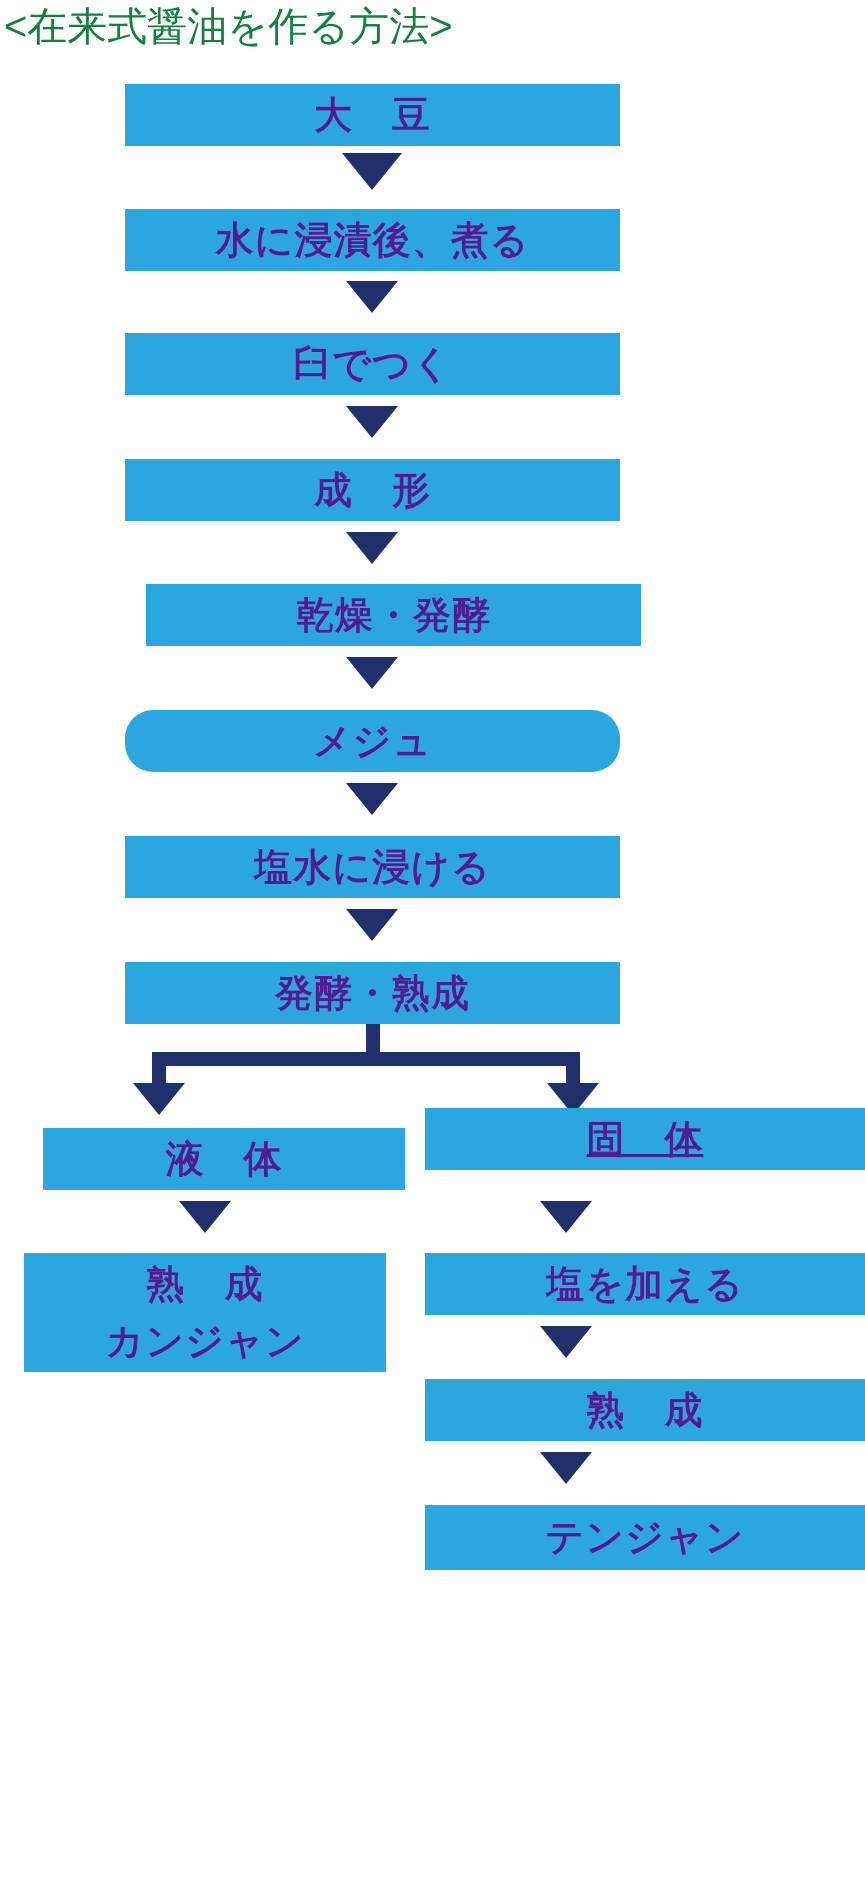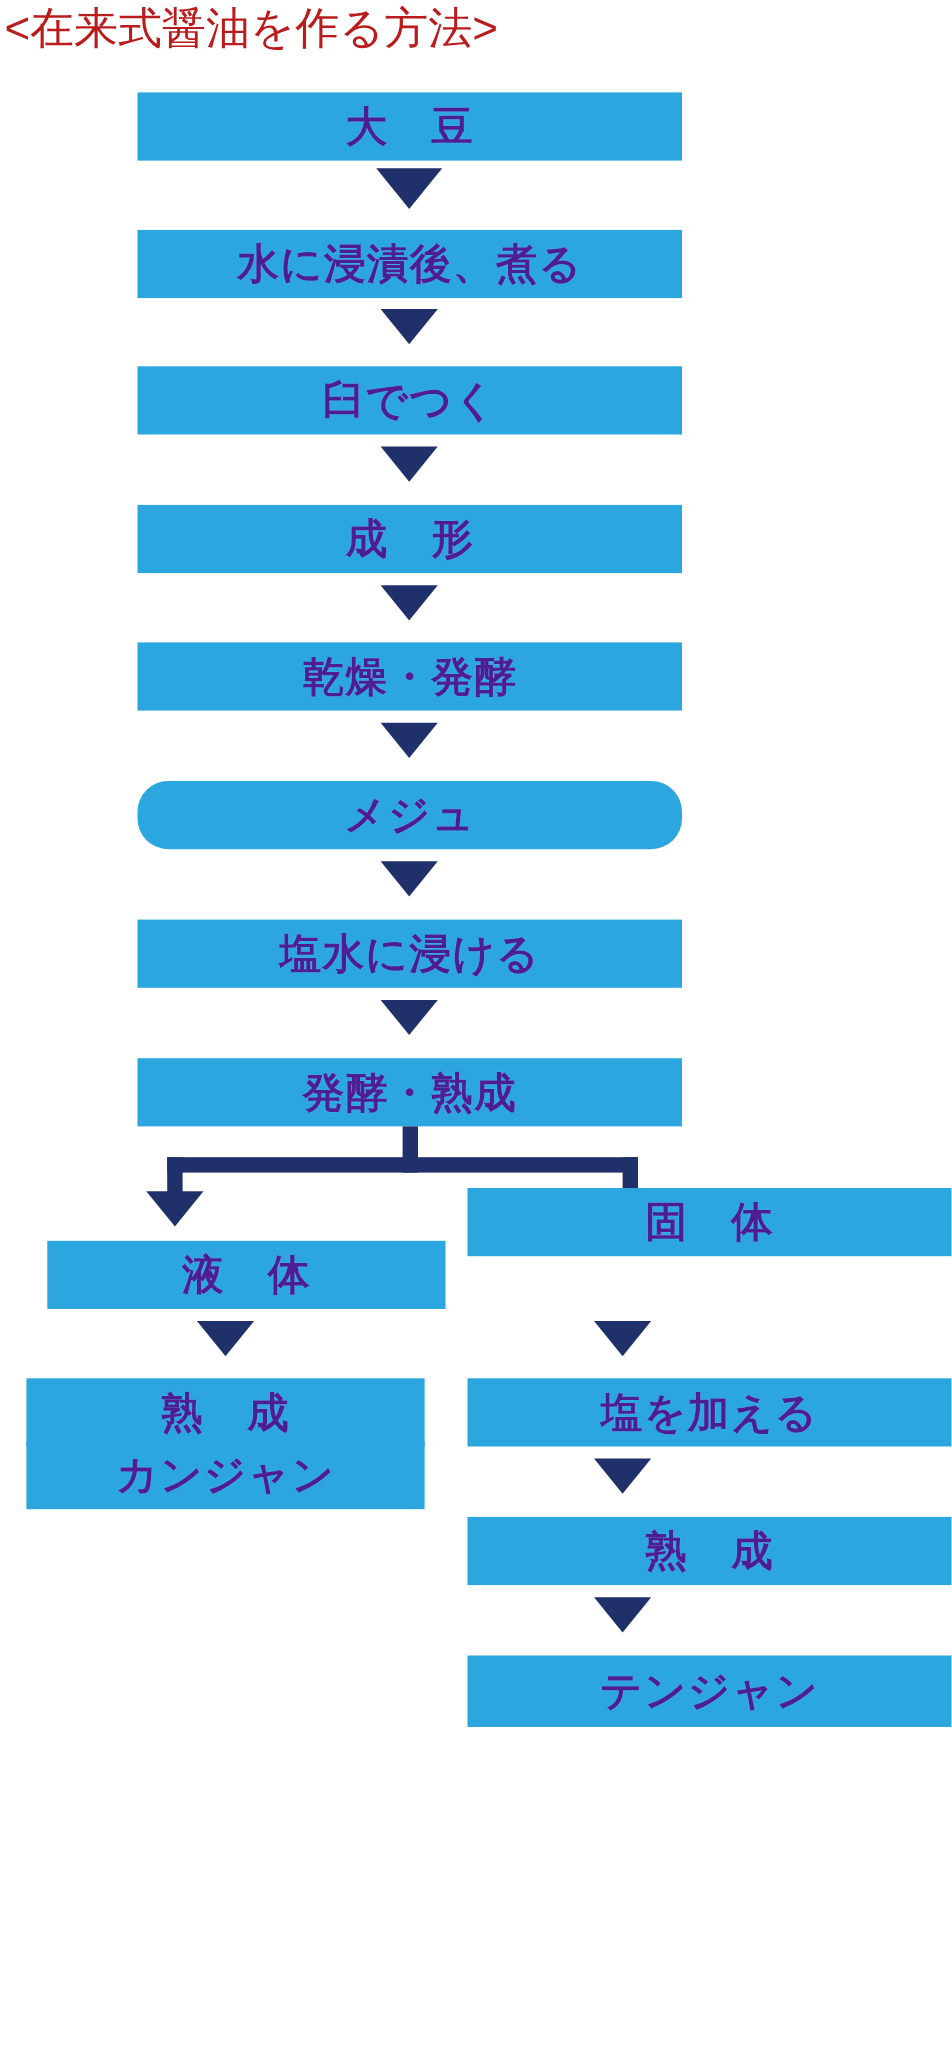--- a/index.html
+++ b/index.html
@@ -22,21 +22,21 @@
     background: #ffffff;
   }
 
   
   .title {
     position: absolute;
     left: 4px;
     top: 2px;
     font-size: 40px;
     line-height: 48px;
-    color: #b91c1c;
+    color: #15803d;
     letter-spacing: 0px;
     white-space: nowrap;
     font-weight: 400;
   }
 
   
   .box {
     position: absolute;
     background: #2ca6de;
     color: #4c1d95;
@@ -119,21 +119,21 @@
 
   <div class="box main" style="top:209px;">水に浸漬後、煮る</div>
   <div class="arrow small" style="left:346px; top:281px;"></div>
 
   <div class="box main" style="top:333px;">臼でつく</div>
   <div class="arrow small" style="left:346px; top:406px;"></div>
 
   <div class="box main" style="top:459px;">成　形</div>
   <div class="arrow small" style="left:346px; top:532px;"></div>
 
-  <div class="box main" style="top:584px;">乾燥・発酵</div>
+  <div class="box main" style="top:584px;margin-left:21px;">乾燥・発酵</div>
   <div class="arrow small" style="left:346px; top:657px;"></div>
 
   <div class="box main" style="top:710px;border-radius:28px;">メジュ</div>
   <div class="arrow small" style="left:346px; top:783px;"></div>
 
   <div class="box main" style="top:836px;">塩水に浸ける</div>
   <div class="arrow small" style="left:346px; top:909px;"></div>
 
   <div class="box main" style="top:962px;">発酵・熟成</div>
 
@@ -151,21 +151,21 @@
   </div>
 
   <div class="box left-branch" style="top:1128px;margin-left:19px;">液　体</div>
   <div class="arrow small" style="left:179px; top:1201px;"></div>
 
   <div class="box left-branch" style="top:1253px;">熟　成</div>
   <div class="arrow small" style="left:179px; top:1326px;"></div>
 
   <div class="box left-branch" style="top:1310px;">カンジャン</div>
 
-  <div class="box right-branch" style="top:1080px;">固　体</div>
+  <div class="box right-branch" style="top:1108px;text-decoration:underline;">固　体</div>
   <div class="arrow small" style="left:540px; top:1201px;"></div>
 
   <div class="box right-branch" style="top:1253px;">塩を加える</div>
   <div class="arrow small" style="left:540px; top:1326px;"></div>
 
   <div class="box right-branch" style="top:1379px;">熟　成</div>
   <div class="arrow small" style="left:540px; top:1452px;"></div>
 
   <div class="box right-branch" style="top:1505px; height:65px;">テンジャン</div>
 

